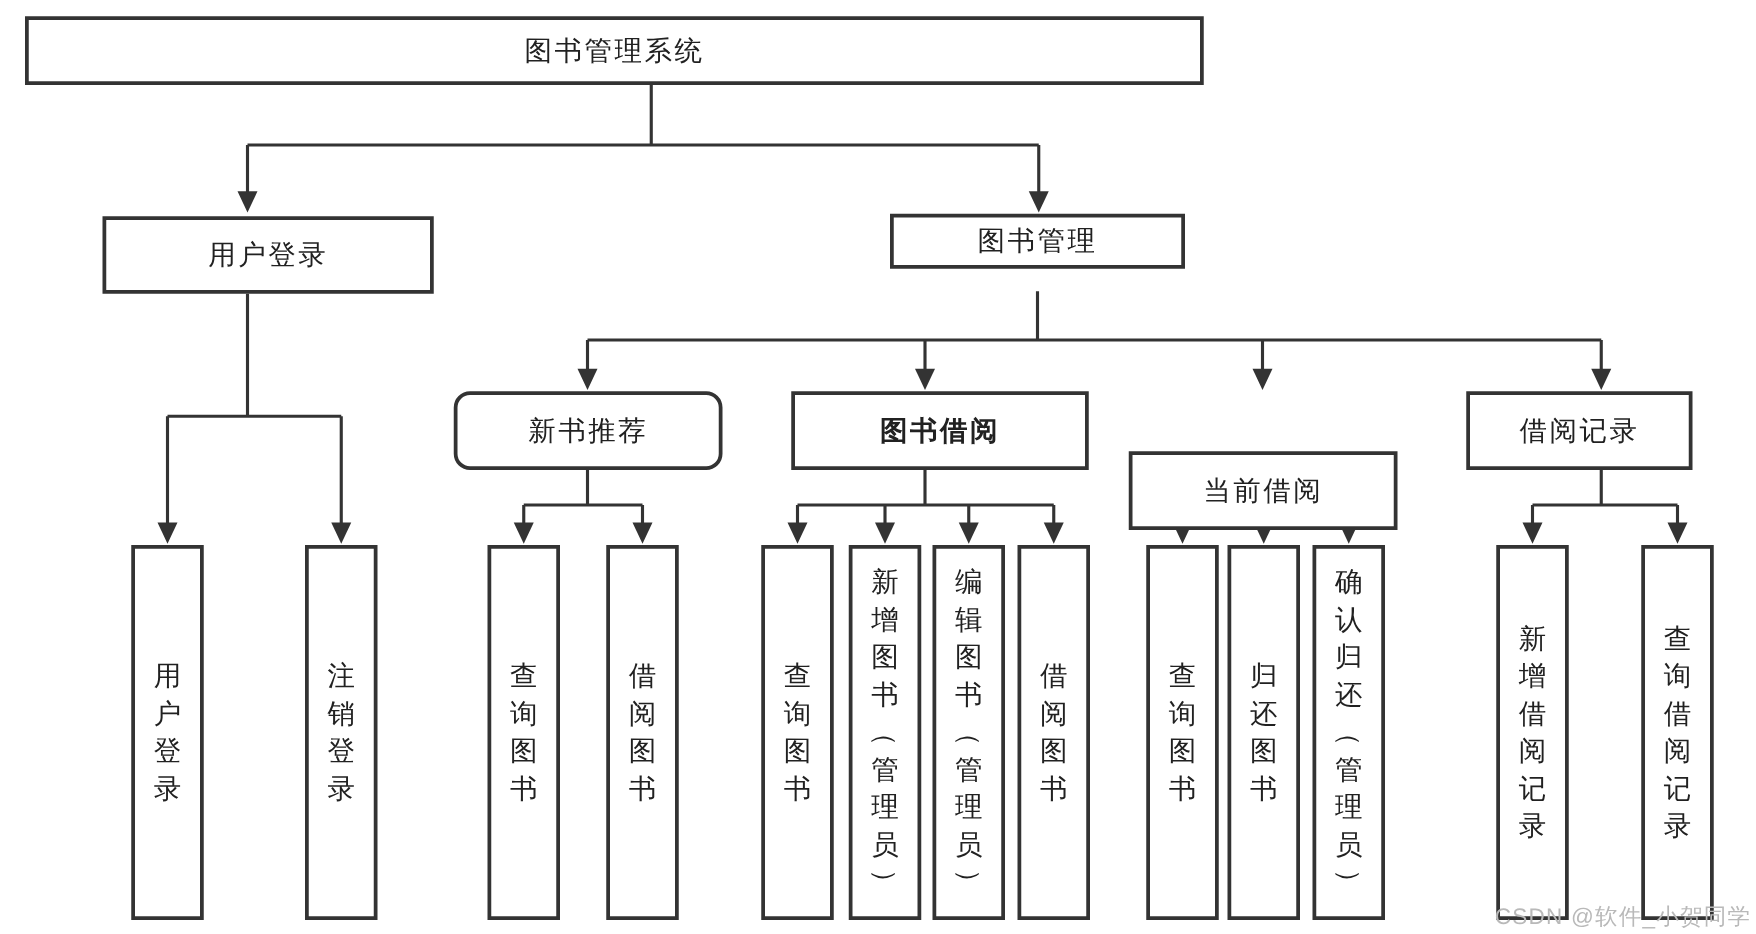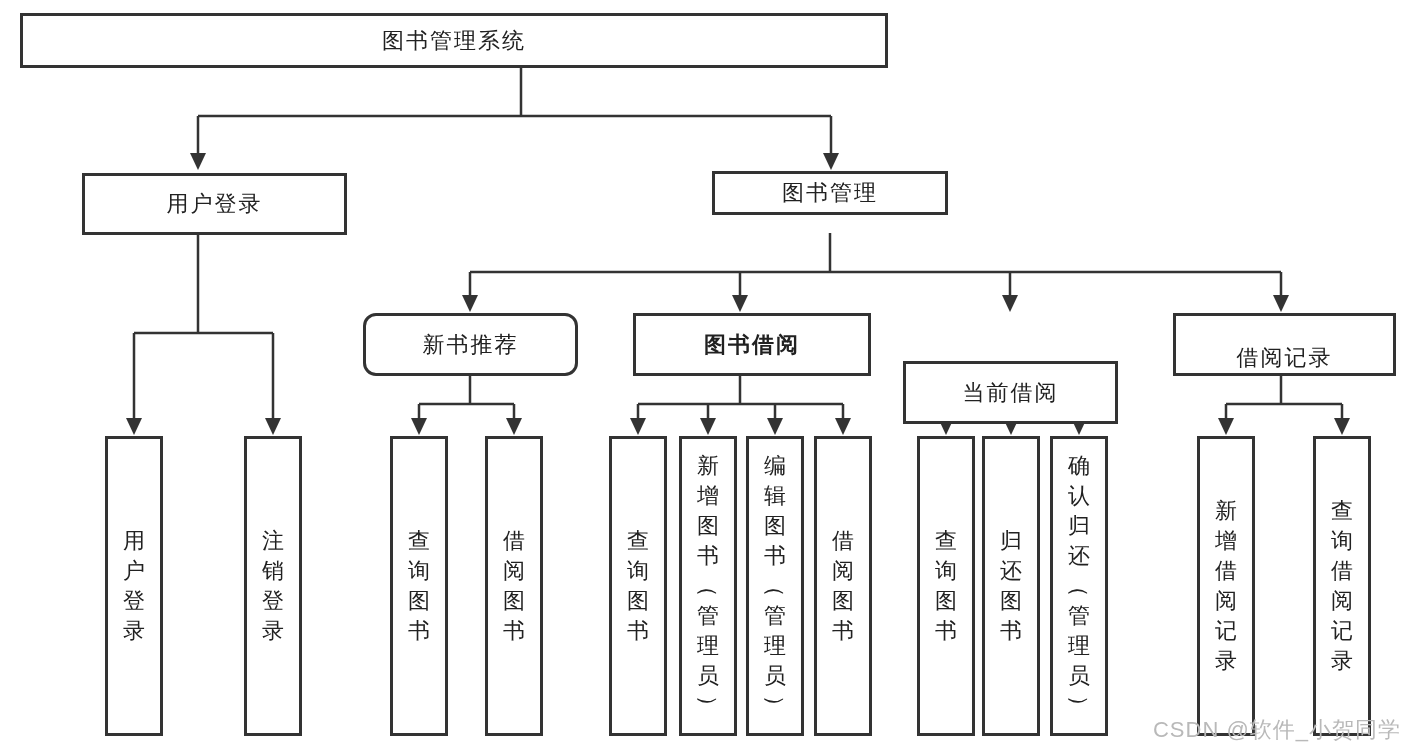--- a/index.html
+++ b/index.html
@@ -55,21 +55,21 @@
     line-height: 30px;
     font-size: 22px;
     text-align: center;
     white-space: nowrap;
   }
   .vrot { transform: rotate(90deg); }
   .watermark {
     position: absolute;
     right: 4px;
     bottom: 2px;
-    font-size: 22px;
+    font-size: 18px;
     color: #b9b9b9;
     letter-spacing: 1px;
     z-index: 5;
     white-space: nowrap;
   }
 </style>
 </head>
 <body>
 
 <div class="canvas">
@@ -103,41 +103,41 @@
     <path d="M1010 376 V404 M946 404 H1079 M946 404 V420 M1011 404 V420 M1079 404 V420"></path>
     <polygon points="938,418 954,418 946,435"></polygon>
     <polygon points="1003,418 1019,418 1011,435"></polygon>
     <polygon points="1071,418 1087,418 1079,435"></polygon>
 
     <path d="M1281 376 V404 M1226 404 H1342 M1226 404 V420 M1342 404 V420"></path>
     <polygon points="1218,418 1234,418 1226,435"></polygon>
     <polygon points="1334,418 1350,418 1342,435"></polygon>
   </svg>
 
-  <div class="node hnode" style="left:20px; top:13px; width:868px; height:55px;">
+  <div class="node hnode" style="left:20px; top:13px; width:943px; height:55px;">
     <span>图书管理系统</span>
   </div>
 
   <div class="node hnode" style="left:82px; top:173px; width:265px; height:62px;">
     <span>用户登录</span>
   </div>
   <div class="node hnode" style="left:712px; top:171px; width:236px; height:44px;">
     <span>图书管理</span>
   </div>
 
   <div class="node hnode" style="left:363px; top:313px; width:215px; height:63px;border-radius:13px;">
     <span>新书推荐</span>
   </div>
   <div class="node hnode" style="left:633px; top:313px; width:238px; height:63px;font-weight:bold;">
     <span>图书借阅</span>
   </div>
   <div class="node hnode" style="left:903px; top:313px; width:215px; height:63px;margin-top:48px;">
     <span>当前借阅</span>
   </div>
-  <div class="node hnode" style="left:1173px; top:313px; width:223px; height:63px;align-items:flex-end;">
+  <div class="node hnode" style="left:1173px; top:313px; width:181px; height:63px;">
     <span>借阅记录</span>
   </div>
 
   <div class="node leaf" style="left:105px;">
     <div class="vlabel">
         <div class="vchar">用</div>
         <div class="vchar">户</div>
         <div class="vchar">登</div>
         <div class="vchar">录</div>
       </div>

